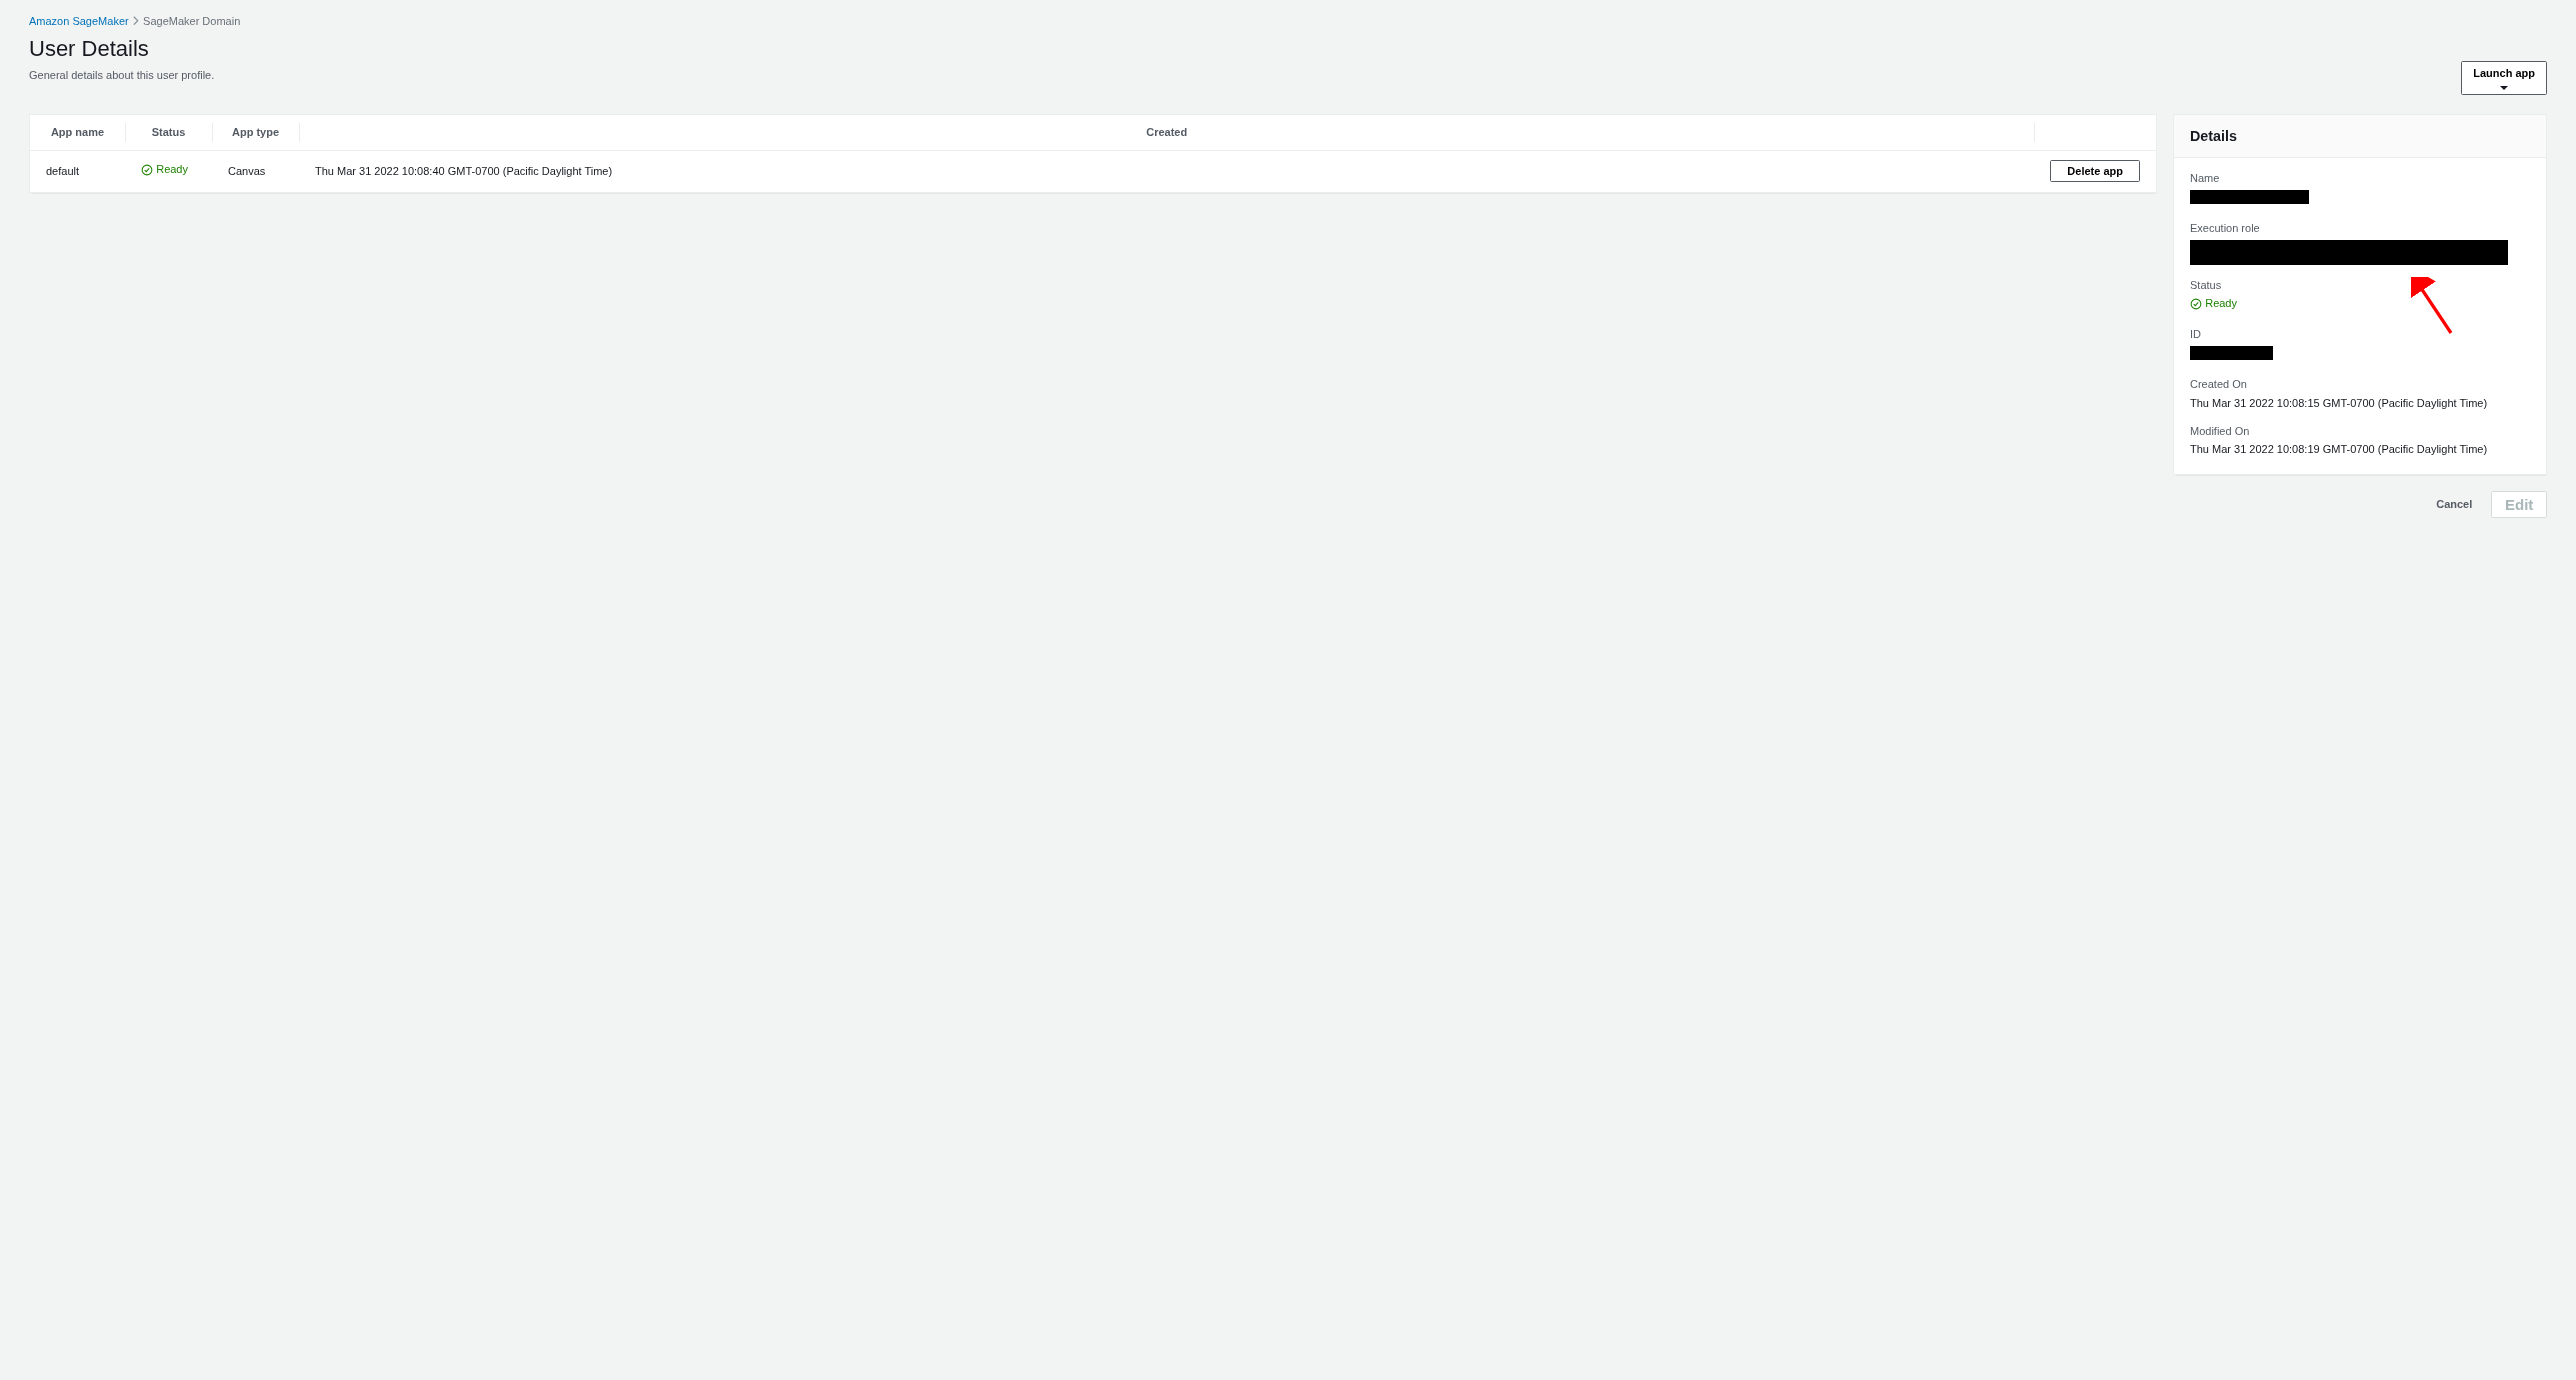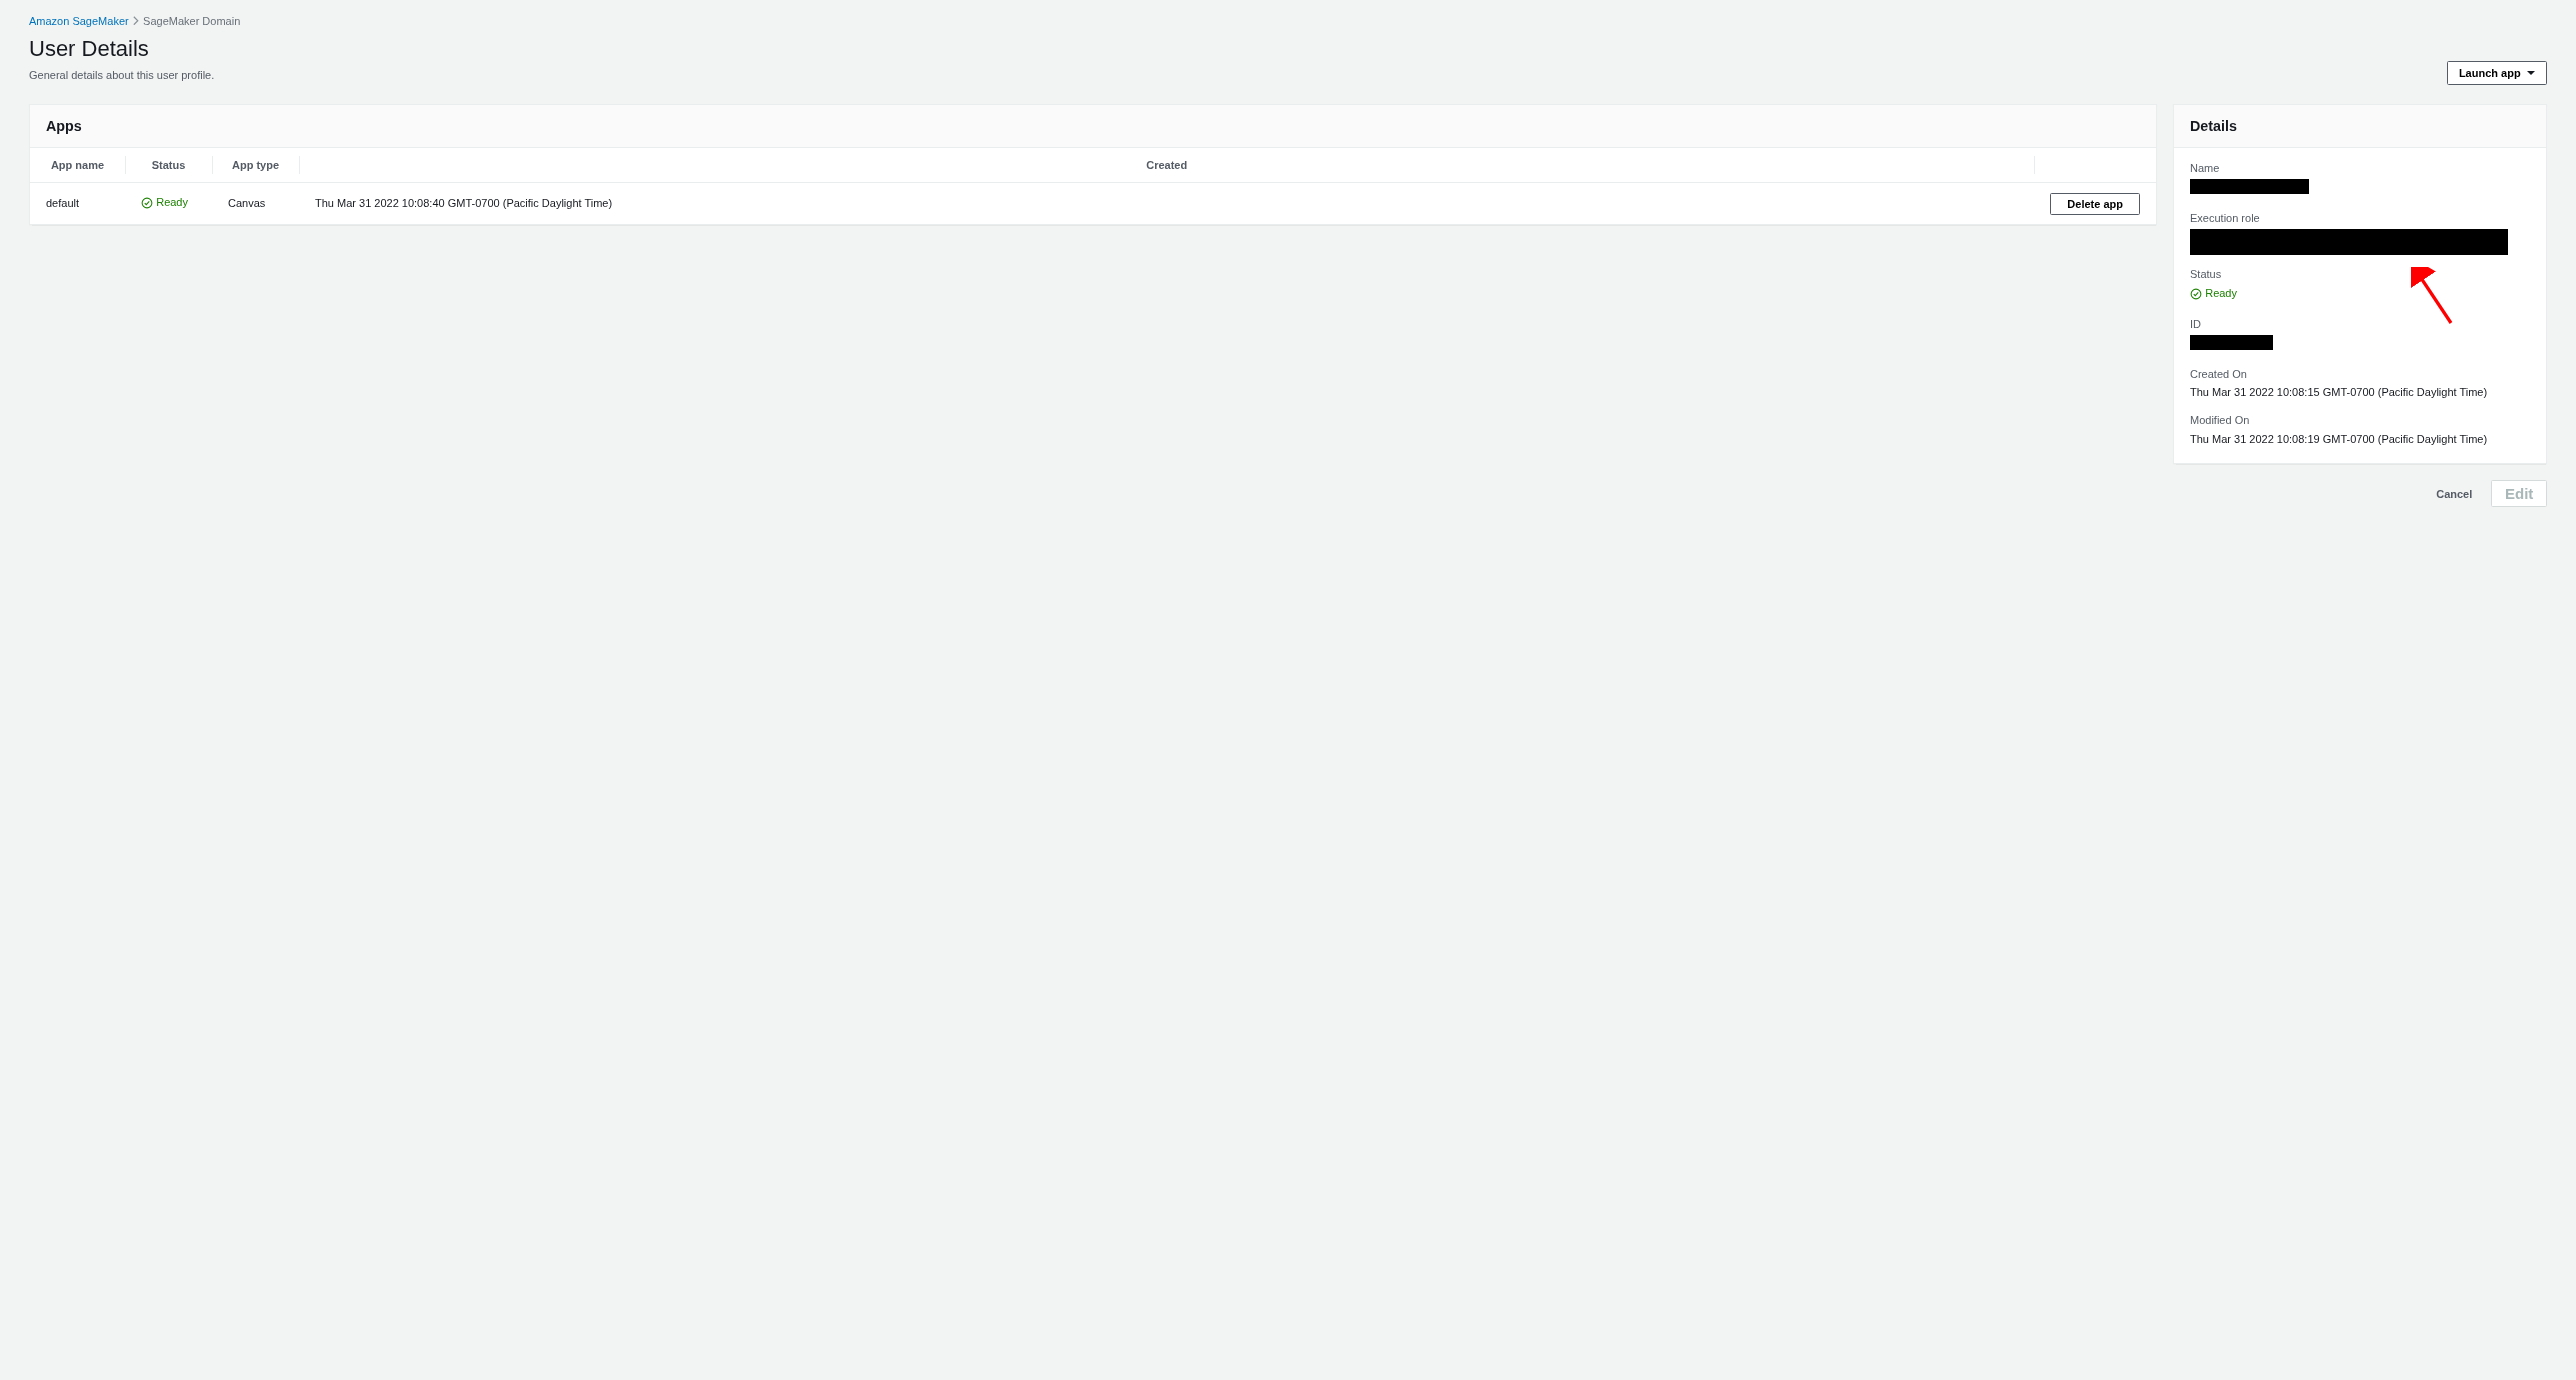--- a/index.html
+++ b/index.html
@@ -48,20 +48,21 @@
     background: #fff;
     border: 0.8px solid #545b64;
     border-radius: 1.6px;
     padding: 4.8px 11px;
     font-weight: 700;
     font-size: 11px;
     display: flex;
     align-items: center;
     gap: 6.4px;
     cursor: pointer;
+    flex-direction: column;
   }
   .launch-btn .caret {
     width: 0; height: 0;
     border-left: 4px solid transparent;
     border-right: 4px solid transparent;
     border-top: 4.8px solid #16191f;
   }
   
   .panels {
     display: flex;
@@ -198,21 +199,20 @@
     </div>
     <button class="launch-btn">
       <span>Launch app</span>
       <span class="caret"></span>
     </button>
   </div>
 
   <div class="panels">
 
     <section class="panel apps-panel">
-      <div class="panel-header">Apps</div>
       <table class="apps">
         <thead>
           <tr>
             <th class="col-appname">App name</th>
             <th class="col-status">Status</th>
             <th class="col-type">App type</th>
             <th class="col-created">Created</th>
             <th class="col-action"></th>
           </tr>
         </thead>

